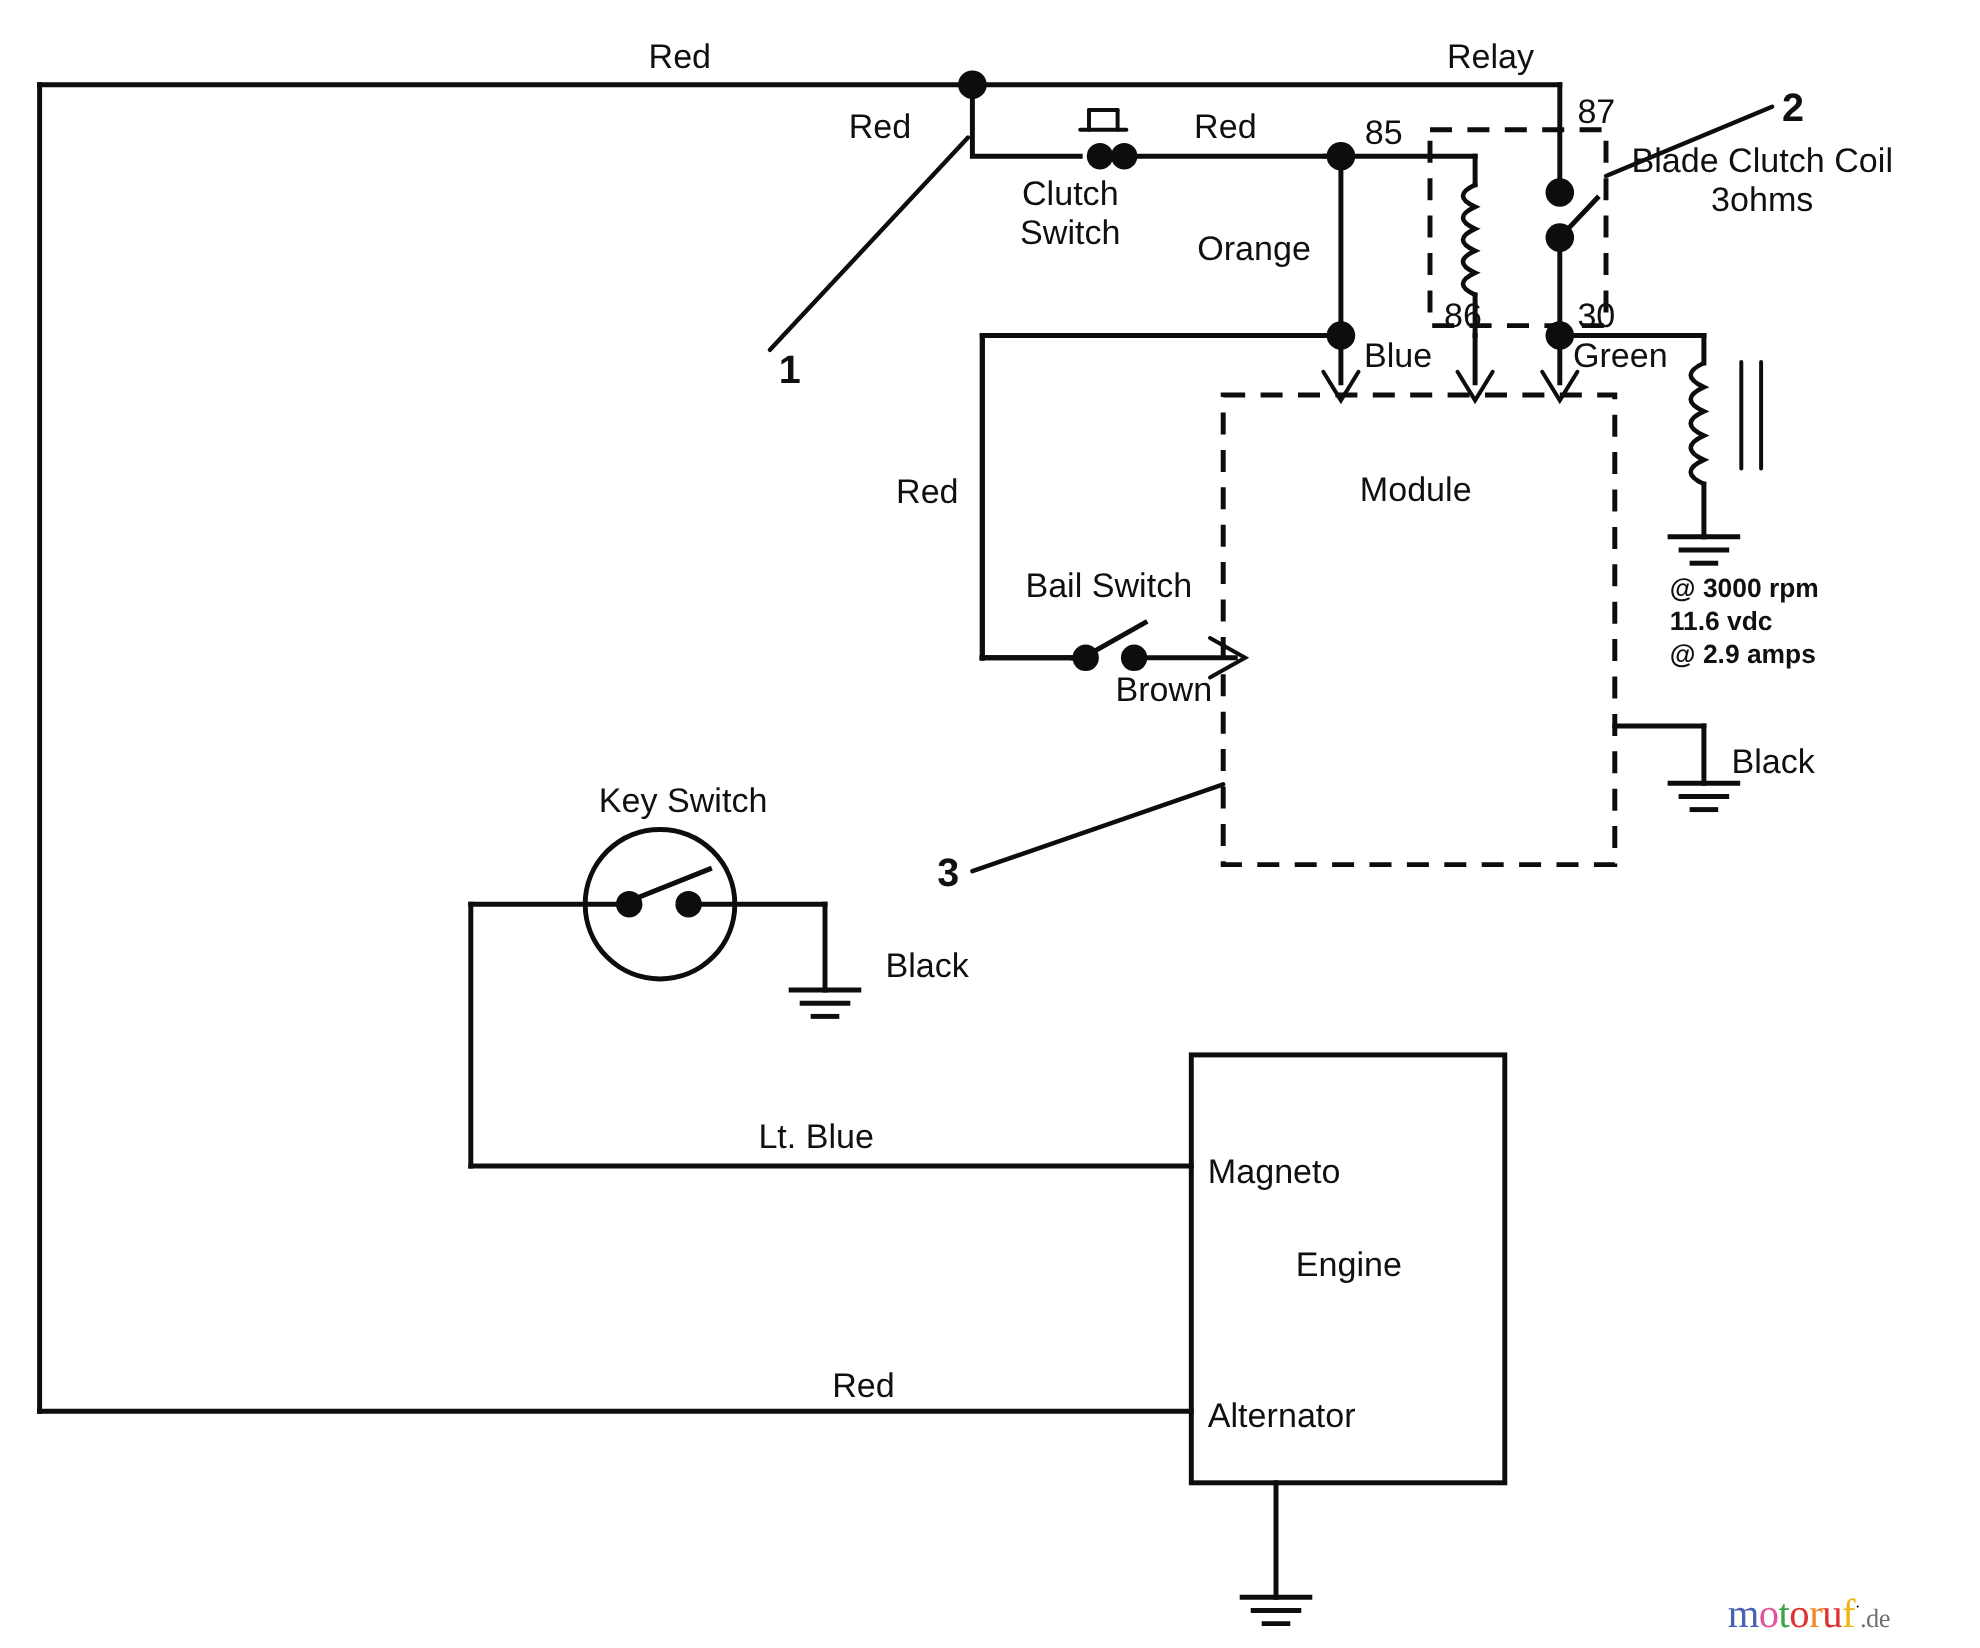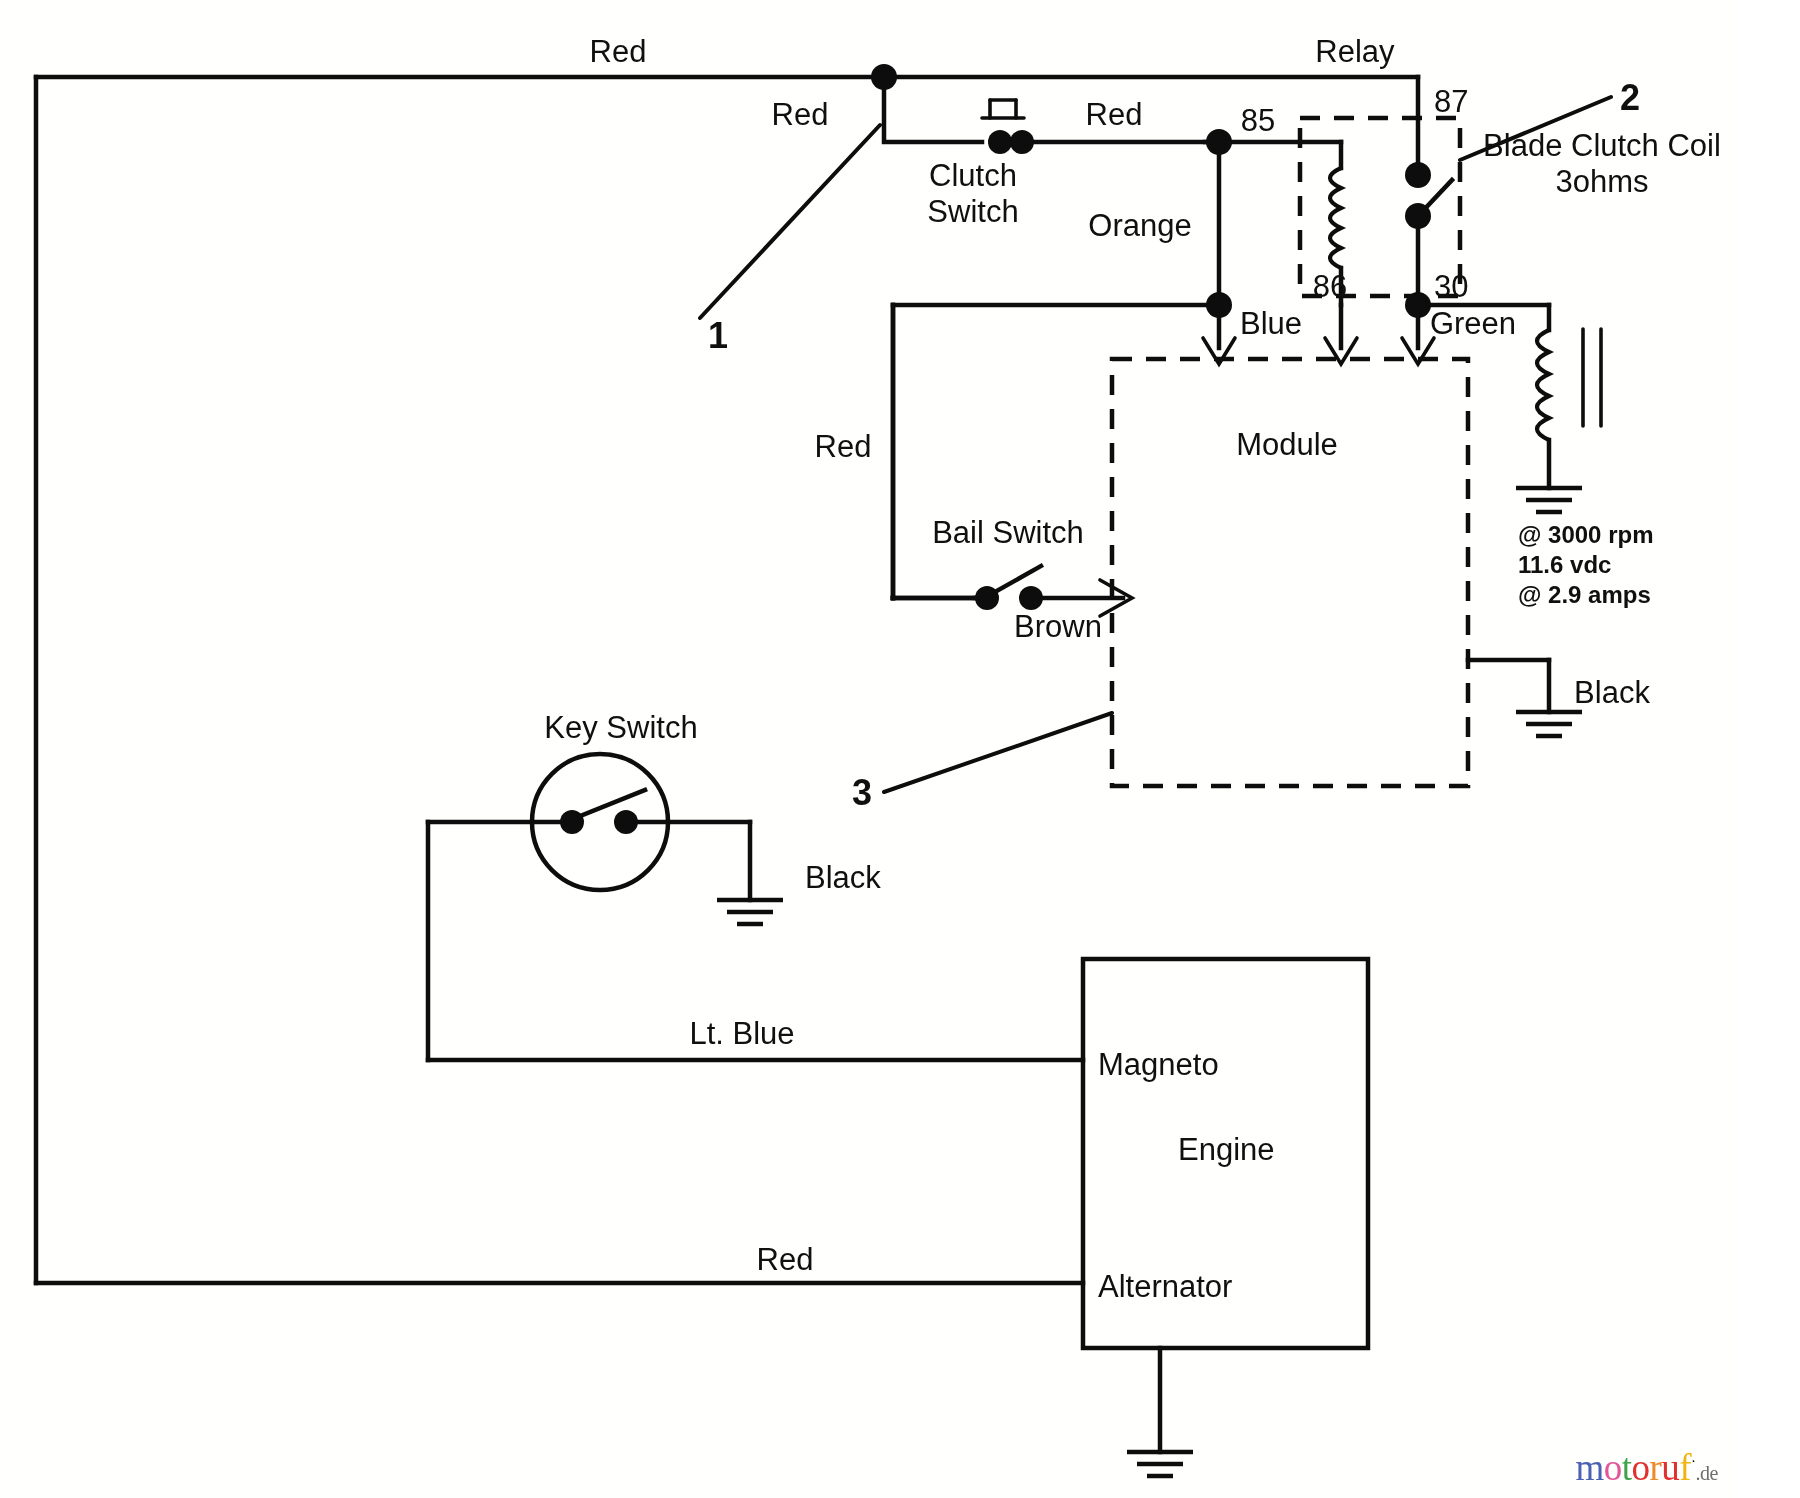--- a/index.html
+++ b/index.html
@@ -98,21 +98,21 @@
     letter-spacing: -0.5px;
     line-height: 1;
     white-space: nowrap;
   }
   .wm .dot {
     position: relative;
     top: -14px;
     font-size: 15px;
   }
   .wm .de {
-    font-size: 20px;
+    font-size: 24px;
     color: #6f6f6f;
   }
 </style>
 </head>
 <body>
 
 <div id="page">
 
   <svg class="diagram" viewBox="0 0 1800 1498">
 

